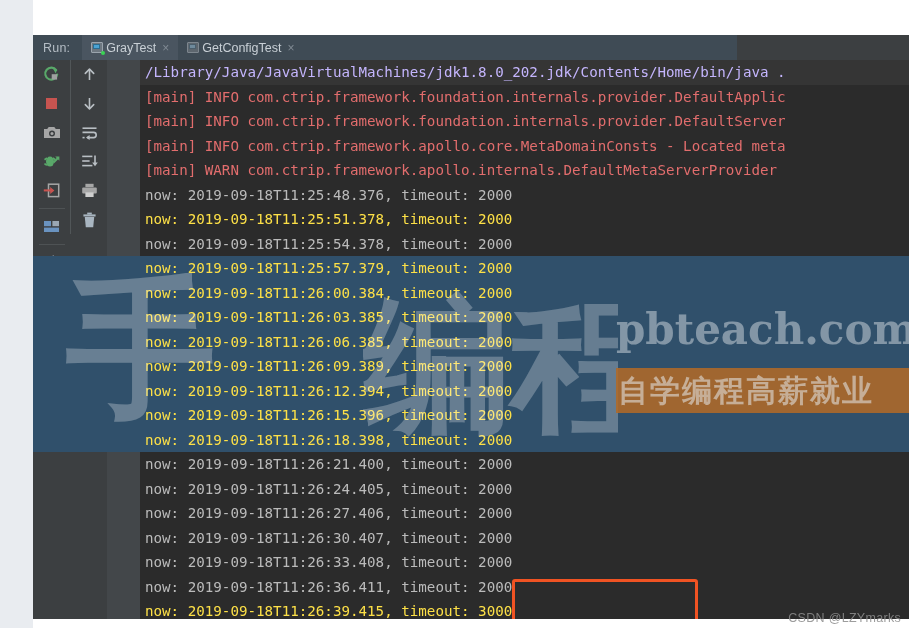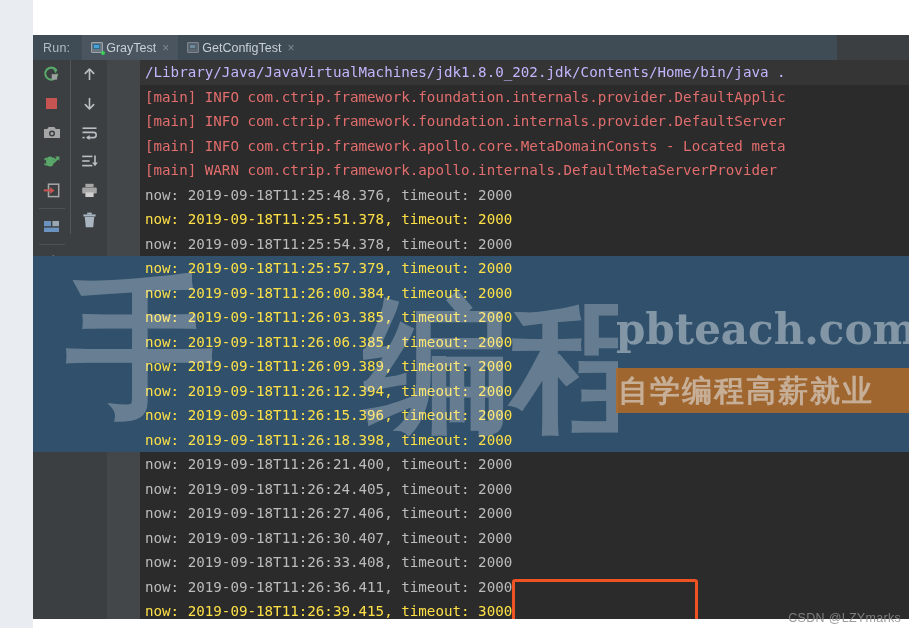--- a/index.html
+++ b/index.html
@@ -23,21 +23,21 @@
   }
 
   
   #run-panel{
     position:absolute;left:33px;top:35px;width:876px;height:584px;
     background:#3c3f41;overflow:hidden;
   }
 
   
   #tab-bar{
-    position:absolute;left:0;top:0;width:804px;height:25px;
+    position:absolute;left:0;top:0;width:704px;height:25px;
     background:#3f4b55;
     display:flex;align-items:center;
   }
   #run-label{
     color:#b4bcc4;font-size:12.5px;padding:0 12px 0 10px;
     letter-spacing:.2px;
   }
   .tab{
     height:25px;display:flex;align-items:center;gap:2px;
     padding:0 9px 0 9px;font-size:12.5px;color:#c9d0d6;

